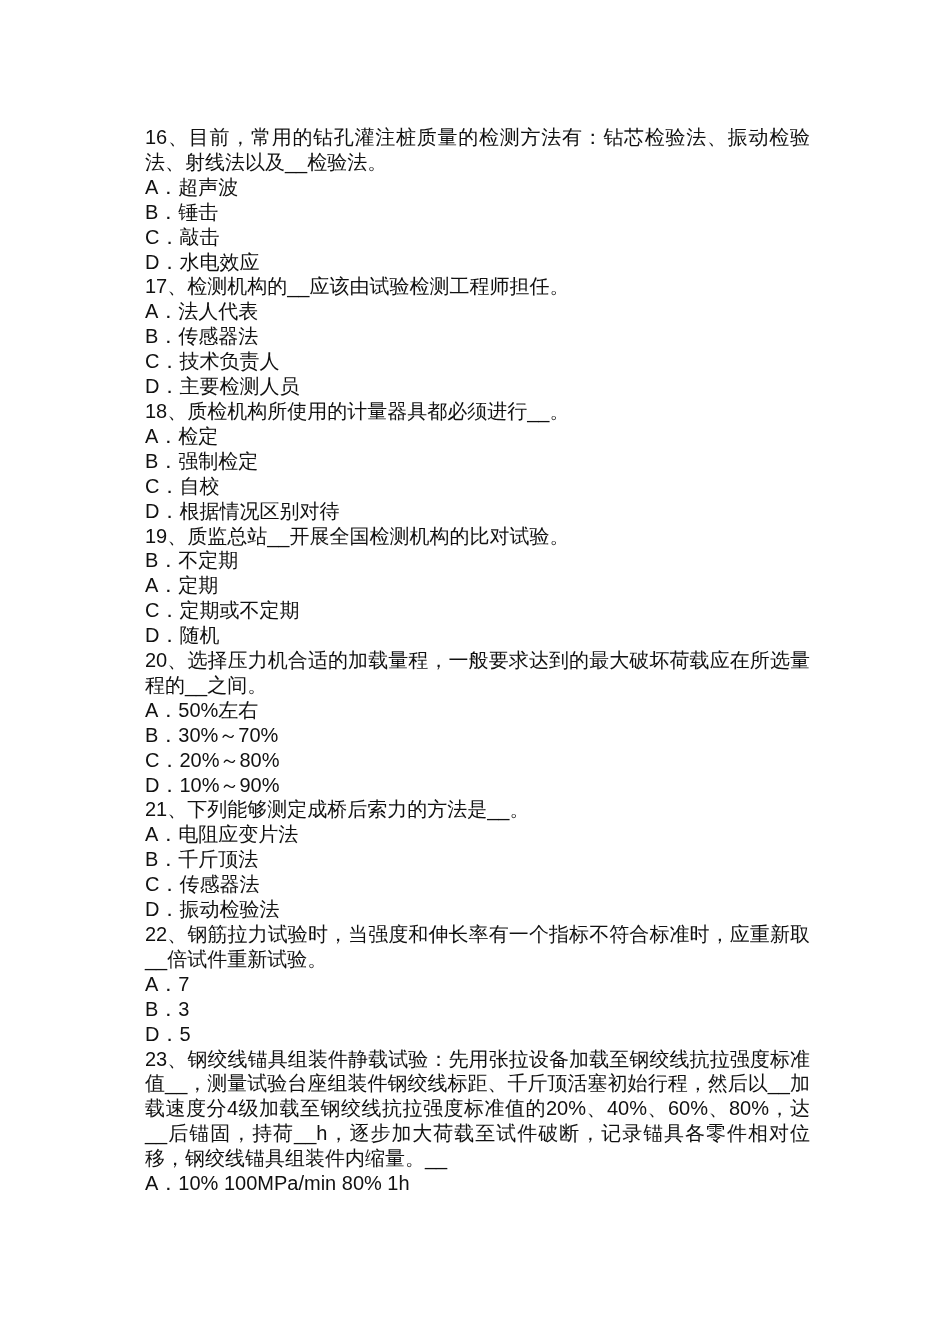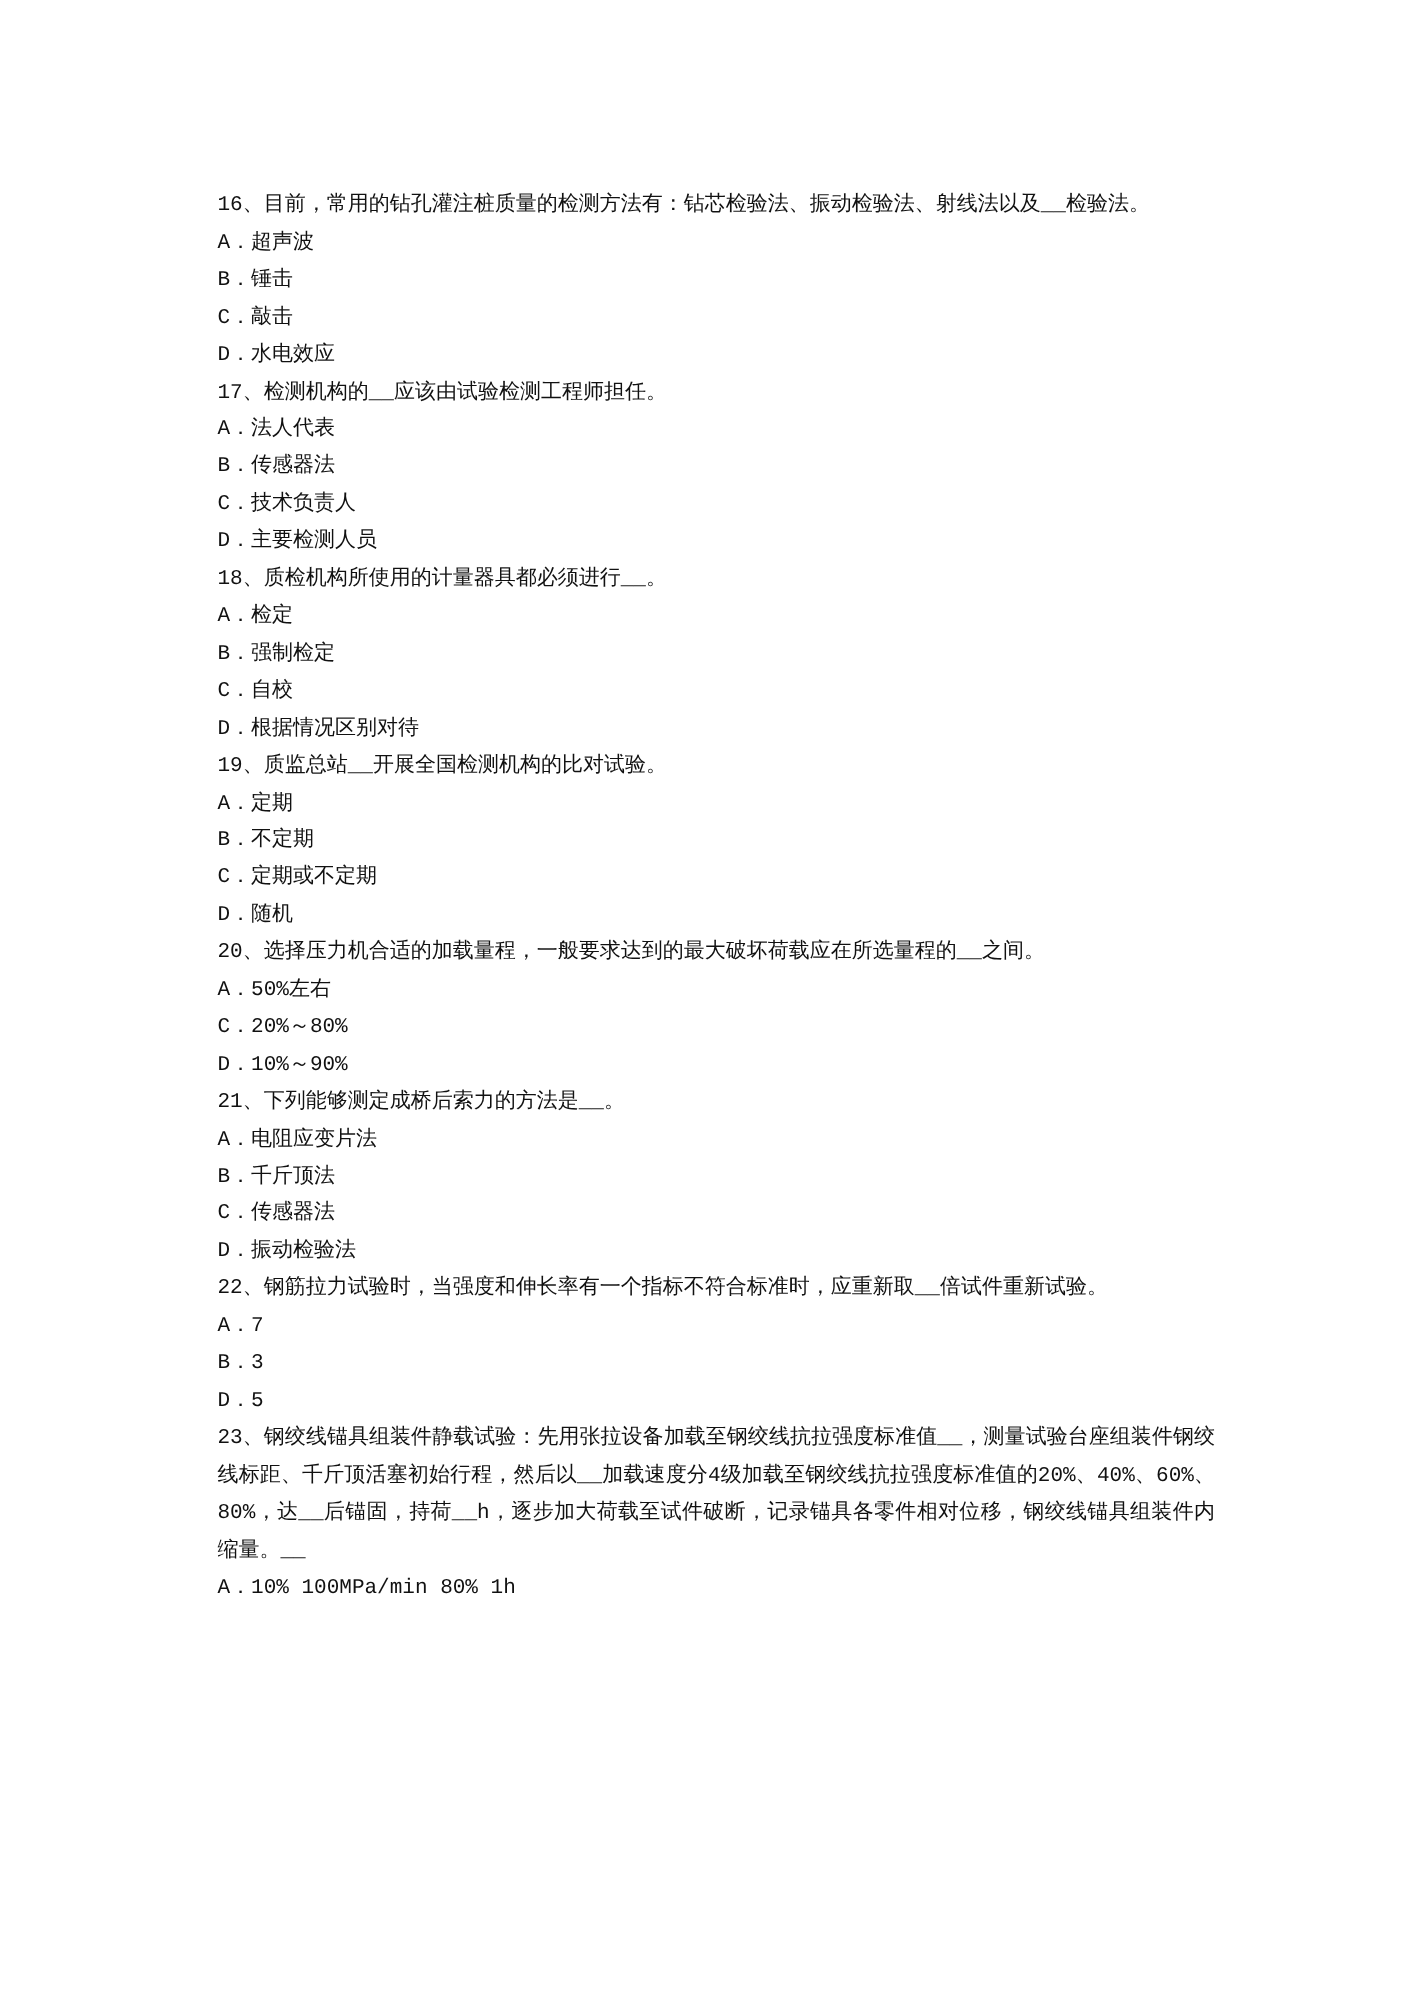--- a/index.html
+++ b/index.html
@@ -2,22 +2,22 @@
 <html><head>
   <meta charset="utf-8">
   <style>
     html, body { margin: 0; padding: 0; background: #ffffff; }
     body { width: 950px; height: 1344px; position: relative; overflow: hidden; }
     .page {
       position: absolute;
       left: 145px;
       top: 125px;
       width: 665px;
-      font-family: Liberation Mono, monospace;
-      font-size: 14px;
+      font-family: Liberation Sans, sans-serif;
+      font-size: 20px;
       line-height: 24.9px;
       color: #111111;
     }
     .line { white-space: pre-wrap; margin: 0; }
     .q { text-align: justify; text-align-last: left; }
   </style>
 </head>
 <body>
 
 <div class="page">
@@ -41,29 +41,30 @@
   <div>
     <p class="line q">18、质检机构所使用的计量器具都必须进行__。</p>
     <p class="line">A．检定</p>
     <p class="line">B．强制检定</p>
     <p class="line">C．自校</p>
     <p class="line">D．根据情况区别对待</p>
   </div>
 
   <div>
     <p class="line q">19、质监总站__开展全国检测机构的比对试验。</p>
+    <p class="line">B．不定期</p>
     <p class="line">A．定期</p>
-    <p class="line">B．不定期</p>
     <p class="line">C．定期或不定期</p>
     <p class="line">D．随机</p>
   </div>
 
   <div>
     <p class="line q">20、选择压力机合适的加载量程，一般要求达到的最大破坏荷载应在所选量程的__之间。</p>
     <p class="line">A．50%左右</p>
+    <p class="line">B．30%～70%</p>
     <p class="line">C．20%～80%</p>
     <p class="line">D．10%～90%</p>
   </div>
 
   <div>
     <p class="line q">21、下列能够测定成桥后索力的方法是__。</p>
     <p class="line">A．电阻应变片法</p>
     <p class="line">B．千斤顶法</p>
     <p class="line">C．传感器法</p>
     <p class="line">D．振动检验法</p>

